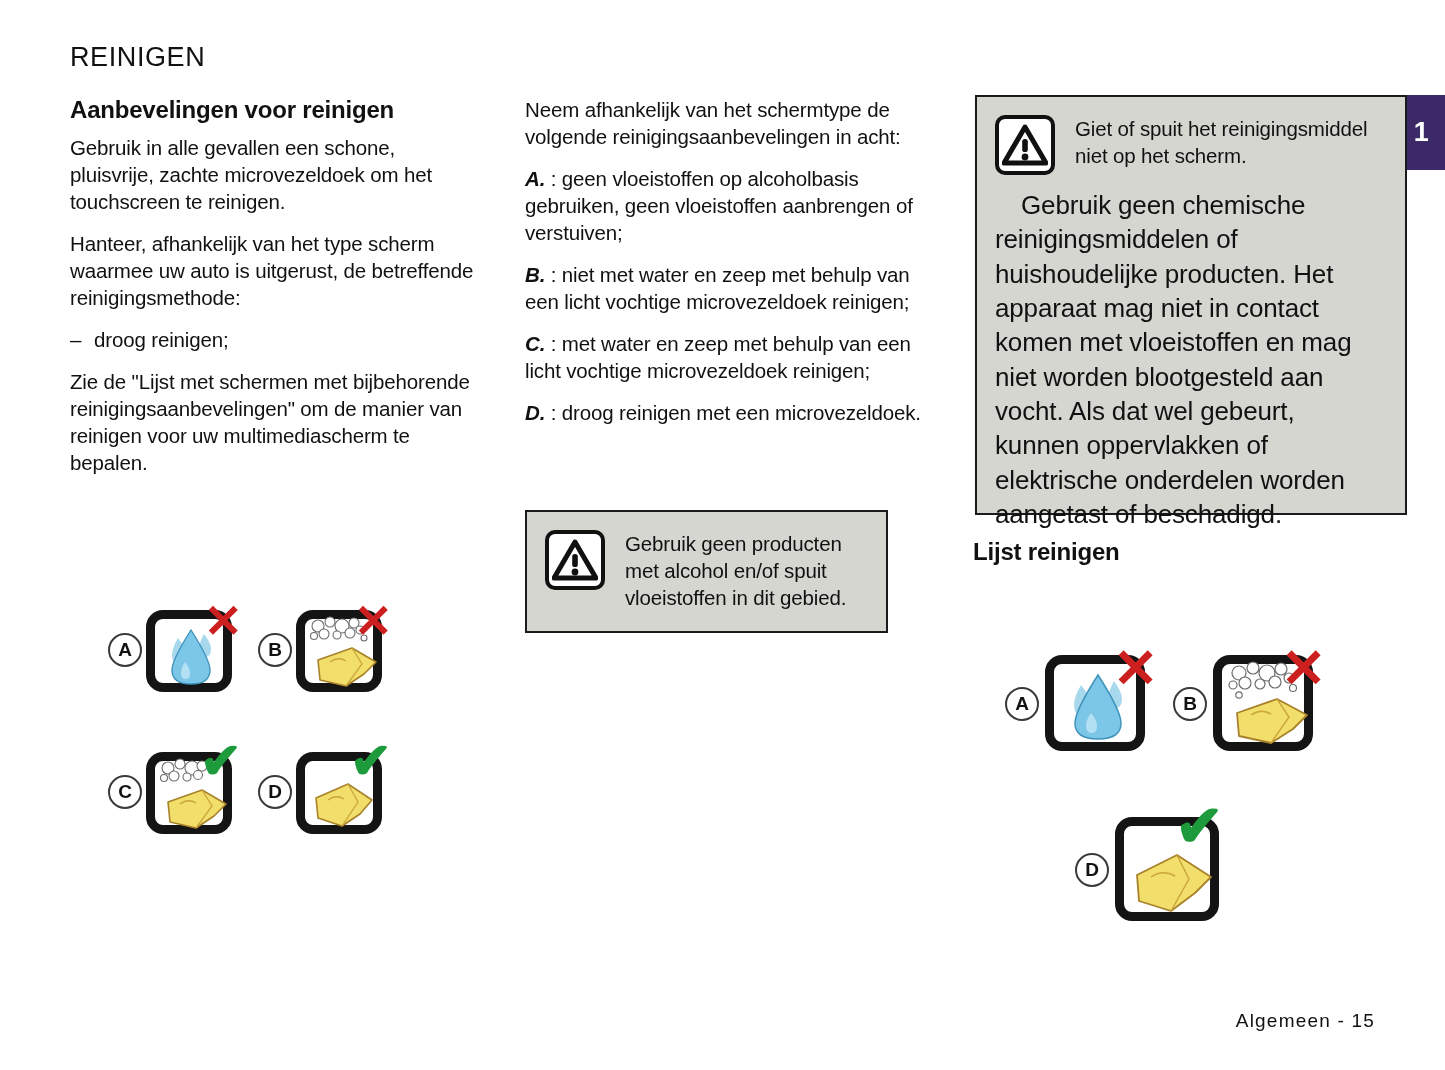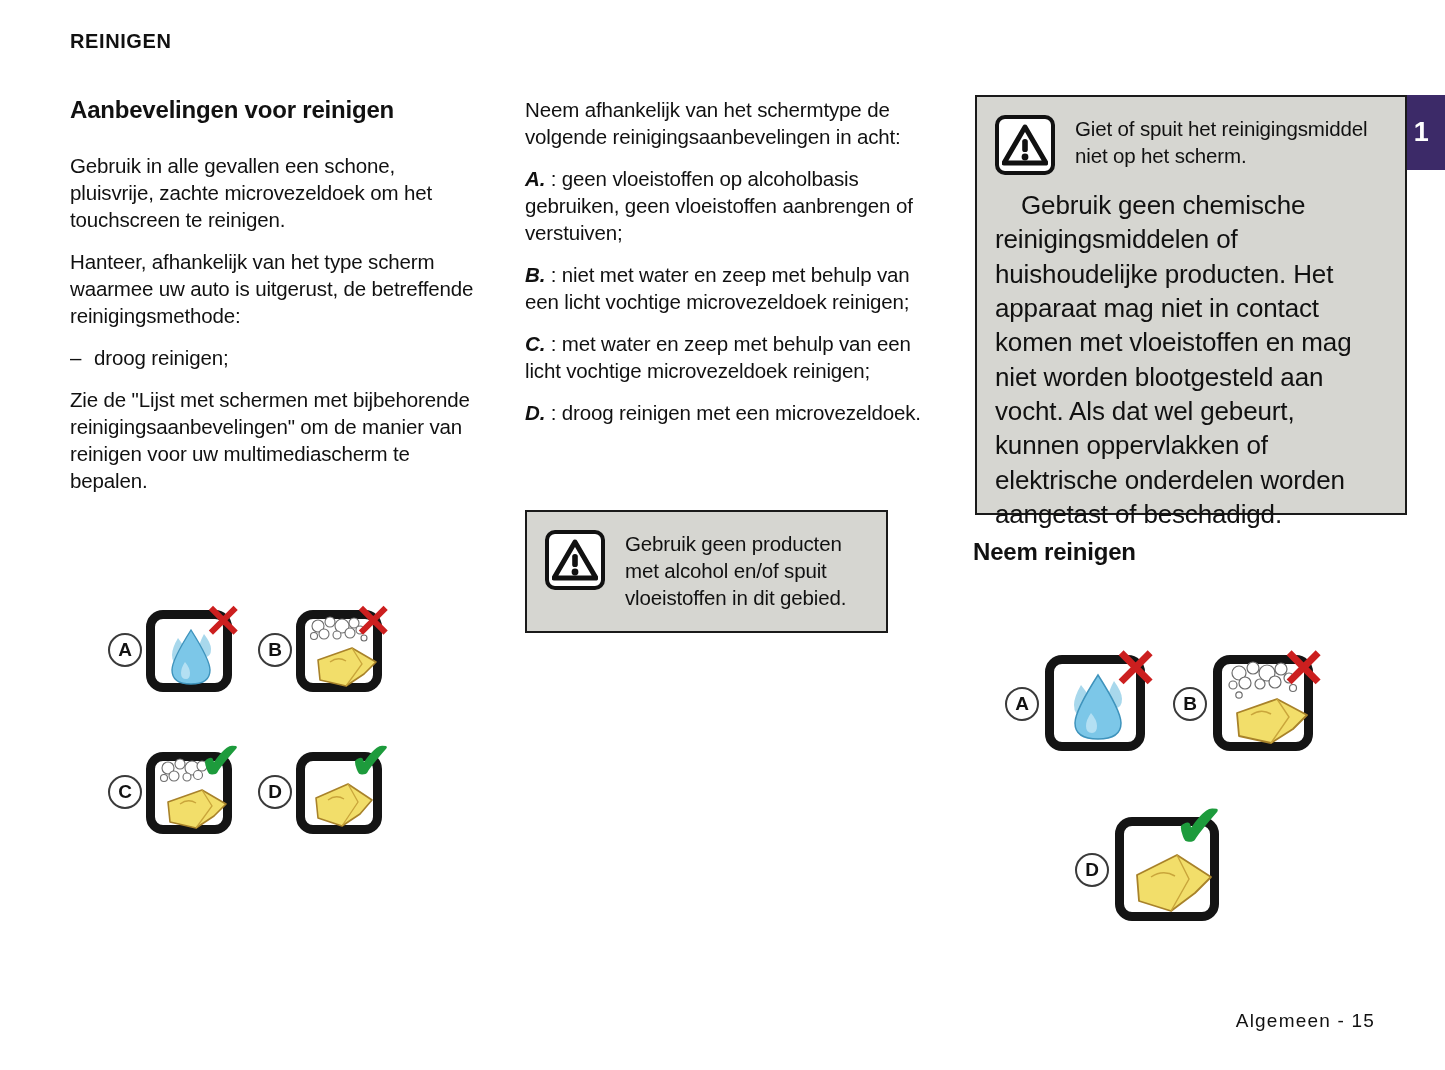--- a/index.html
+++ b/index.html
@@ -32,39 +32,39 @@
     display: flex;
     align-items: center;
     justify-content: center;
     letter-spacing: 0.5px;
   }
 
   
   .doc-title {
     position: absolute;
     left: 70px;
-    top: 30px;
-    font-size: 20px;
-    font-weight: bold;
+    top: 42px;
+    font-size: 27px;
+    font-weight: normal;
     letter-spacing: 0.6px;
   }
 
   
   .col {
     position: absolute;
     top: 96px;
   }
   .col-1 { left: 70px;  width: 408px; }
   .col-2 { left: 525px; width: 400px; }
 
   .section-heading {
     font-size: 24px;
     font-weight: bold;
     letter-spacing: -0.2px;
-    margin-bottom: 28px;
+    margin-bottom: 10px;
   }
 
   p.body {
     font-size: 20.5px;
     line-height: 1.32;
     margin-bottom: 15px;
     letter-spacing: -0.15px;
   }
   p.body:last-child { margin-bottom: 0; }
 
@@ -343,21 +343,21 @@
       </svg>
     </div>
     <div class="wtext">
       <span>Giet of spuit het reinigingsmiddel niet op het scherm.</span>
     </div>
   </div>
   <div style="position:absolute;left:995px;top:188px;width:370px;font-size:26px;line-height:1.32;letter-spacing:-0.15px;">
     <span style="display:block;text-indent:26px;">Gebruik geen chemische reinigingsmiddelen of huishoudelijke producten. Het apparaat mag niet in contact komen met vloeistoffen en mag niet worden blootgesteld aan vocht. Als dat wel gebeurt, kunnen oppervlakken of elektrische onderdelen worden aangetast of beschadigd.</span>
   </div>
 
-  <h2 class="droog-heading">Neem reinigen</h2>
+  <h2 class="droog-heading">Lijst reinigen</h2>
 
   <div class="icon-grid-3">
 
     <div class="icon-row">
 
       <div class="pictogram" style="width:168px;height:118px;">
         <div class="circle-letter">A</div>
         <div class="screen-frame" style="left:40px;top:10px;width:100px;height:96px;"></div>
         <svg style="position:absolute;left:54px;top:18px;z-index:2;" width="78" height="84" viewBox="0 0 78 84">
           <path d="M22 22 Q15 34 15 42 Q15 53 24 53 Q32 53 32 42 Q32 34 22 22 Z" fill="#A8D8EC"></path>

